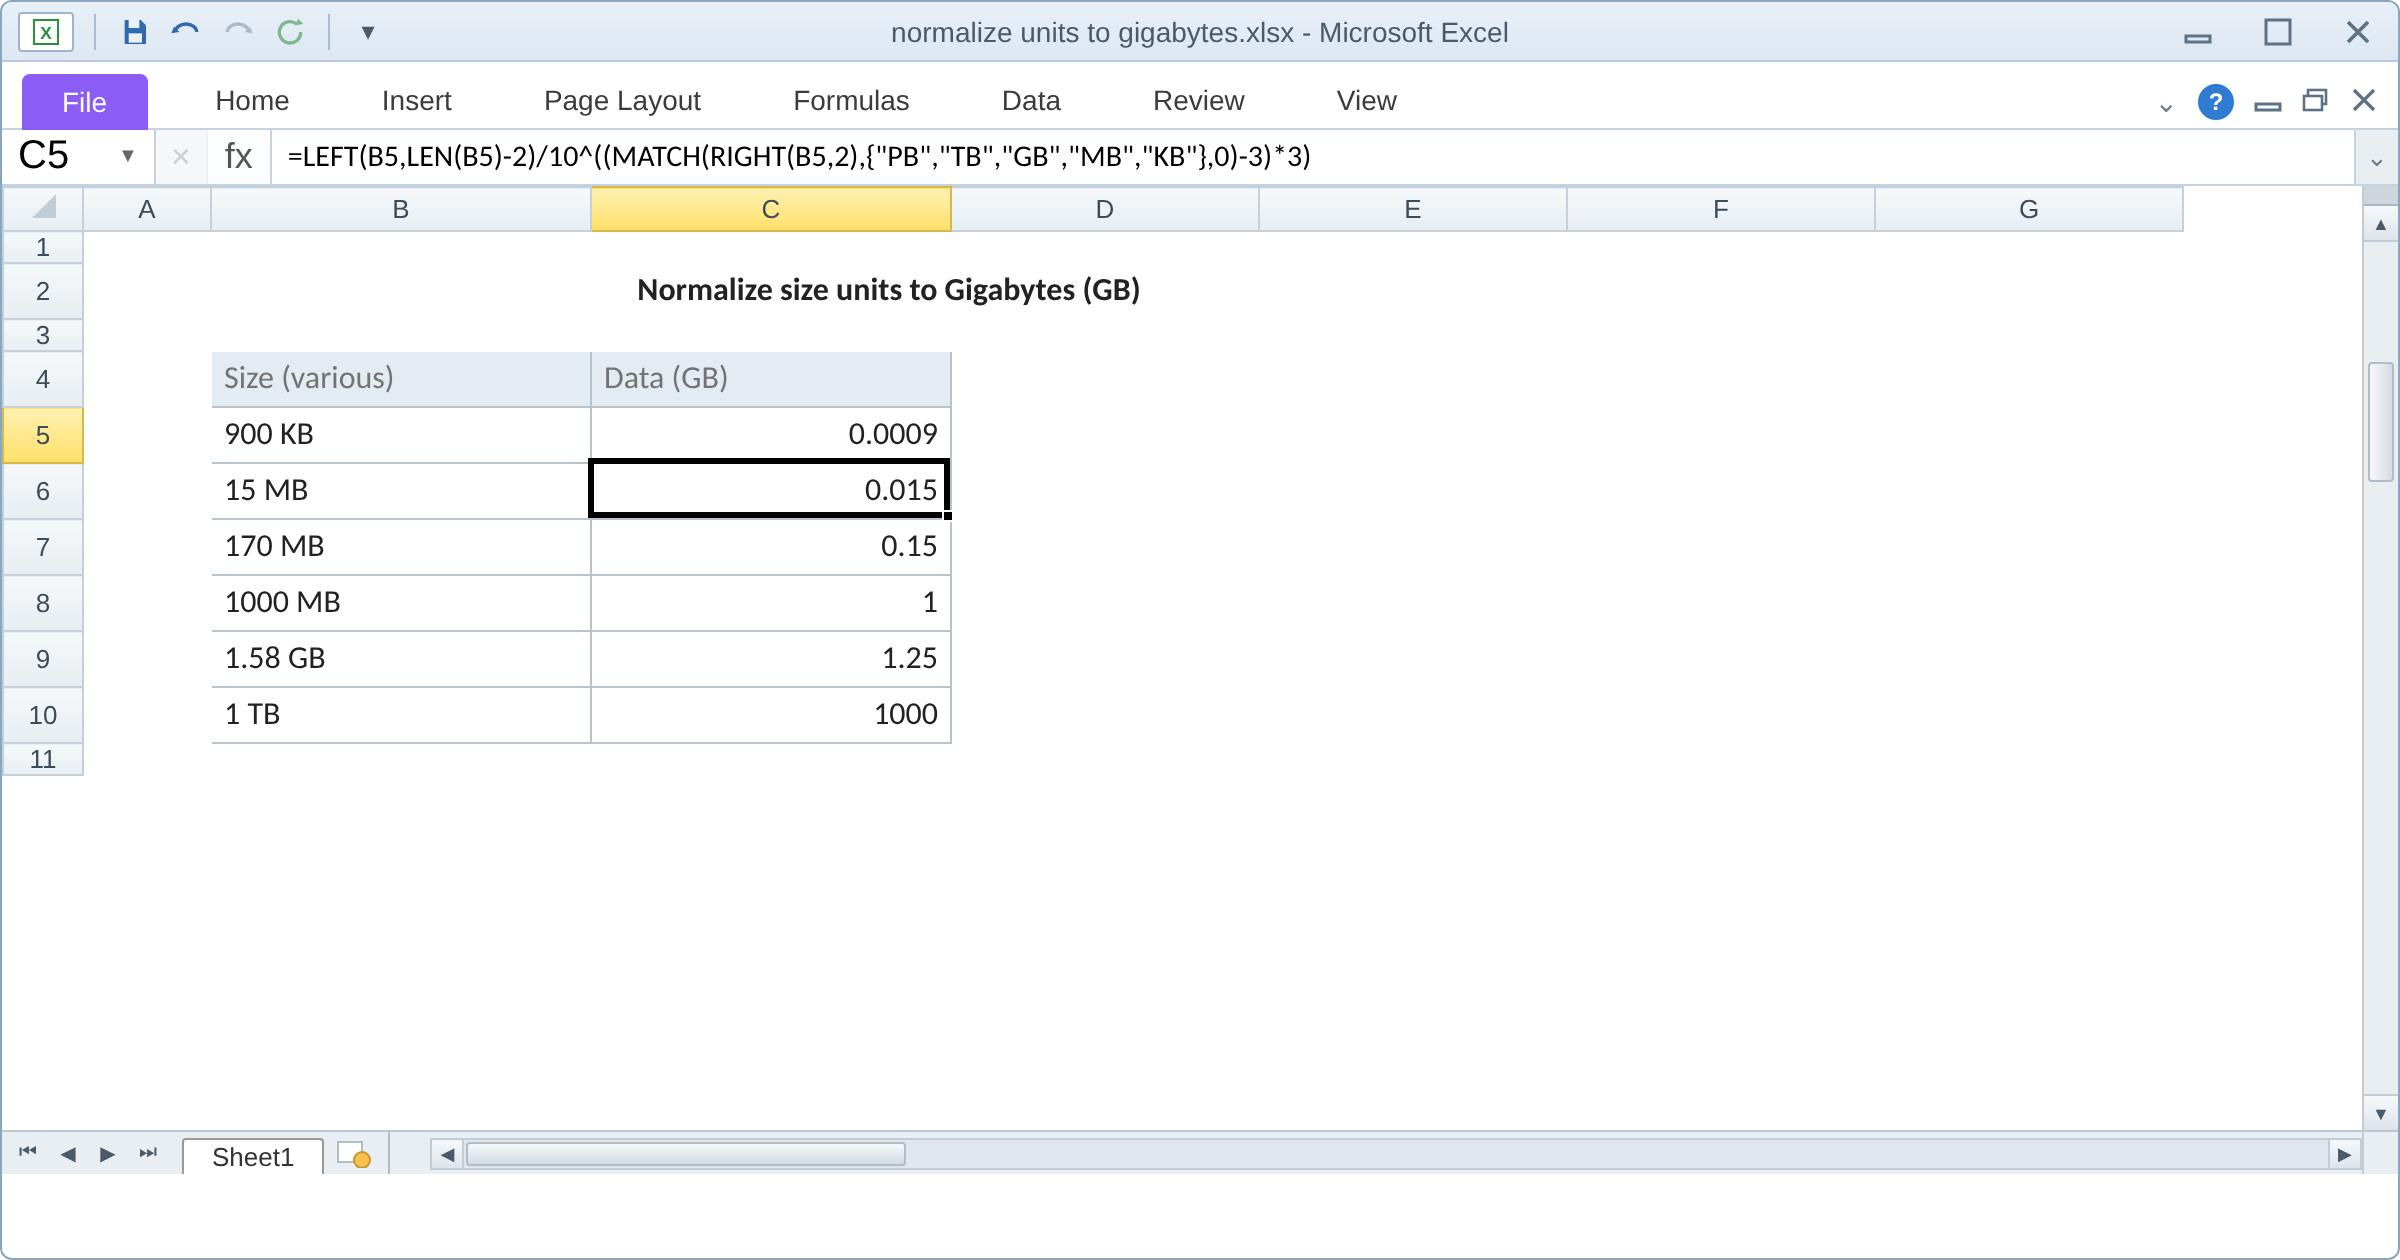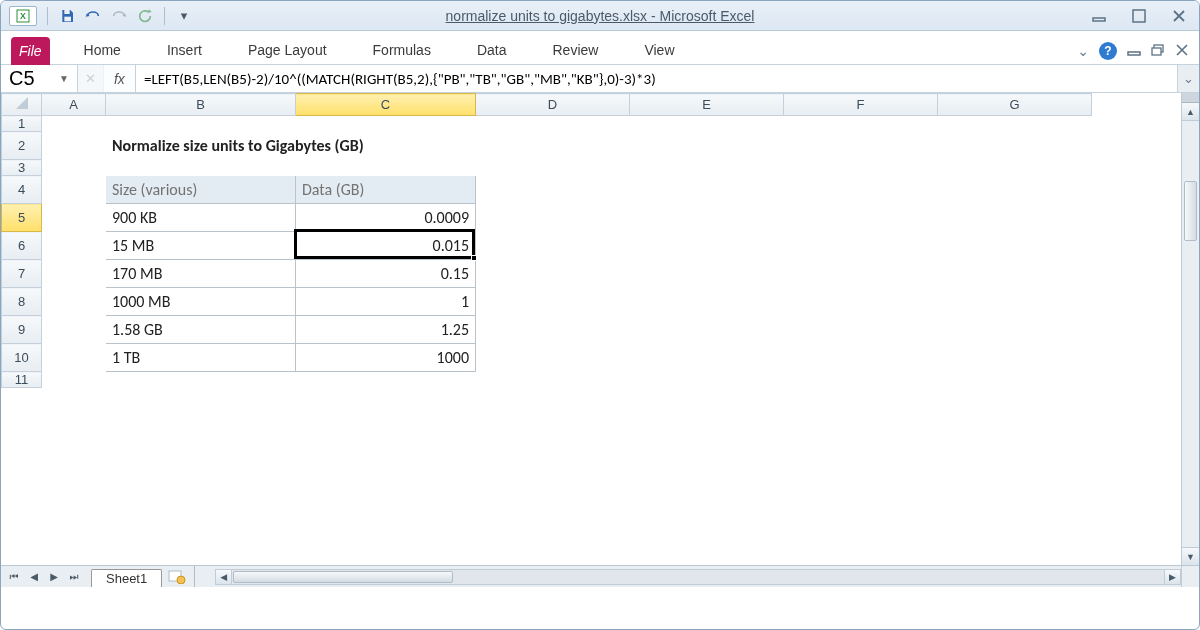--- a/index.html
+++ b/index.html
@@ -3,48 +3,48 @@
 <meta charset="utf-8">
 <style>
   * { box-sizing: border-box; margin: 0; padding: 0; }
   body { font-family: "Segoe UI", Tahoma, sans-serif; font-size: 13px; background: #fff; width: 1200px; height: 630px; overflow: hidden; position: relative; border: 1px solid #8aa6bf; border-radius: 6px; }
   .titlebar { height: 30px; background: linear-gradient(#e8eff7,#dde8f3); display: flex; align-items: center; padding: 0 8px; border-bottom: 1px solid #b8c9da; }
   .titlebar .app-icon { width: 28px; height: 20px; background: #fff; border: 1px solid #9db6c9; border-radius: 2px; display: flex; align-items: center; justify-content: center; margin-right: 6px; position: relative; }
   .titlebar .app-icon svg { width: 16px; height: 16px; }
   .qat { display: flex; align-items: center; gap: 4px; }
   .qat .qat-item { width: 22px; height: 22px; display: flex; align-items: center; justify-content: center; border-radius: 2px; }
   .qat .sep { width: 1px; height: 18px; background: #a9bed0; margin: 0 4px; }
-  .title-text { position: absolute; left: 50%; transform: translateX(-50%); font-size: 14px; color: #4a5a68; white-space: nowrap; text-decoration: underline; }
+  .title-text { position: absolute; left: 50%; transform: translateX(-50%); font-size: 14px; color: #4a5a68; white-space: nowrap; }
   .winbtns { margin-left: auto; display: flex; gap: 16px; color: #5d7285; }
   .winbtn { width: 24px; height: 18px; display: flex; align-items: center; justify-content: center; font-family: Arial; }
   .ribbon-tabs { height: 34px; background: #fff; display: flex; align-items: flex-end; padding: 0 10px; border-bottom: 1px solid #c7d3dc; }
-  .file-tab { background: #be185d; color: #fff; padding: 6px 8px; border-top-left-radius: 4px; border-top-right-radius: 4px; font-size: 14px; margin-right: 16px; margin-bottom: -1px; font-style: italic; }
+  .file-tab { background: #8b5cf6; color: #fff; padding: 6px 20px; border-top-left-radius: 4px; border-top-right-radius: 4px; font-size: 14px; margin-right: 16px; margin-bottom: -1px; }
   .rtab { padding: 6px 18px; font-size: 14px; color: #3b3b3b; margin-right: 10px; }
   .ribbon-right { margin-left: auto; display: flex; align-items: center; gap: 10px; color: #6b7d8c; padding-bottom: 4px; }
   .help-circle { width: 18px; height: 18px; background: #2f7bd1; color: #fff; border-radius: 50%; display: flex; align-items: center; justify-content: center; font-size: 12px; font-weight: bold; }
   .formula-bar { height: 28px; display: flex; align-items: stretch; border-bottom: 1px solid #c7d3dc; background: #f3f6f9; }
   .namebox-wrap { display: flex; align-items: center; border-right: 1px solid #c7d3dc; padding: 0 4px; background: #fff; }
   .namebox { width: 50px; border: none; font-size: 20px; padding: 2px 4px; background: #fff; outline: none; }
   .namebox-drop { color: #666; padding: 0 4px; font-size: 10px; }
   .fb-btn { width: 26px; display: flex; align-items: center; justify-content: center; color: #888; border-right: 1px solid #e2e8ed; background: #fbfdff; }
-  .fx-label { width: 32px; display: flex; align-items: center; justify-content: center; font-style: italic; font-size: 14px; color: #555; border-right: 1px solid #c7d3dc; background: #fbfdff; }
+  .fx-label { width: 32px; display: flex; align-items: center; justify-content: center; font-size: 18px; color: #555; border-right: 1px solid #c7d3dc; background: #fbfdff; }
   .formula-input { flex: 1; border: none; font-size: 15px; padding: 2px 8px; background: #fff; outline: none; font-family: Calibri, sans-serif; }
   .fb-expand { width: 22px; display: flex; align-items: center; justify-content: center; color: #6b7d8c; background: #e9eef3; border-left: 1px solid #c7d3dc; }
   .grid-area { position: relative; background: #fff; height: 494px; overflow: hidden; }
   table.sheet { border-collapse: collapse; table-layout: fixed; }
   .colhdr th { background: linear-gradient(#f6f9fb,#e7edf2); border: 1px solid #c4d0da; font-weight: normal; color: #3b4c5a; height: 22px; font-size: 13px; text-align: center; }
   .colhdr th.sel { background: linear-gradient(#fff0b0,#ffe06a); border-color: #d7b84a; }
   .rowhdr { background: linear-gradient(#f6f9fb,#e7edf2); border: 1px solid #c4d0da; text-align: center; color: #3b4c5a; width: 40px; font-size: 13px; }
   .rowhdr.sel { background: linear-gradient(#fff0b0,#ffe06a); border-color: #d7b84a; }
   td.cell { border: 1px solid #d9d9d9; height: 28px; padding: 0 6px; font-family: Calibri, sans-serif; font-size: 16px; color: #222; background: #fff; vertical-align: middle; overflow: hidden; white-space: nowrap; }
   td.blank { border: 1px solid transparent; background: #fff; }
   td.thdr { background: #e4ecf3; border: 1px solid #b8c3cc; font-size: 16px; color: #737373; }
   td.tcell { border: 1px solid #b8c3cc; font-size: 16px; }
   td.num { text-align: right; }
-  .title-cell { font-weight: bold; font-size: 17px; color: #000; }
+  .title-cell { font-weight: bold; font-size: 17px; color: #000; text-align: center; }
   .sel-outline { position: absolute; border: 3px solid #000; pointer-events: none; }
   .sel-handle { position: absolute; width: 6px; height: 6px; background: #000; border: 1px solid #fff; pointer-events: none; }
   .sheet-tabs { position: absolute; bottom: 0; left: 0; right: 0; height: 22px; display: flex; align-items: center; background: #e9eef3; border-top: 1px solid #b9c8d3; }
   .nav-btns { display: flex; padding: 0 4px; gap: 2px; }
   .nav-btn { width: 18px; height: 16px; display: flex; align-items: center; justify-content: center; color: #4a5a68; font-size: 10px; }
   .sheet-tab { background: #fff; border: 1px solid #999; border-bottom: none; padding: 1px 14px; font-size: 13px; color: #333; border-top-left-radius: 2px; border-top-right-radius: 2px; margin-left: 4px; position: relative; top: 1px; }
   .new-sheet { width: 22px; height: 16px; margin-left: 4px; display: flex; align-items: center; justify-content: center; }
   .hscroll-track { flex: 1; margin-left: 20px; height: 16px; background: #e0e6ec; border: 1px solid #c0ccd6; position: relative; display: flex; align-items: center; }
   .hscroll-btn { width: 16px; height: 100%; background: linear-gradient(#f6f9fb,#dce4eb); border-right: 1px solid #c0ccd6; display: flex; align-items: center; justify-content: center; font-size: 9px; color: #4a5a68; }
   .hscroll-btn.right { border-left: 1px solid #c0ccd6; border-right: none; margin-left: auto; }

